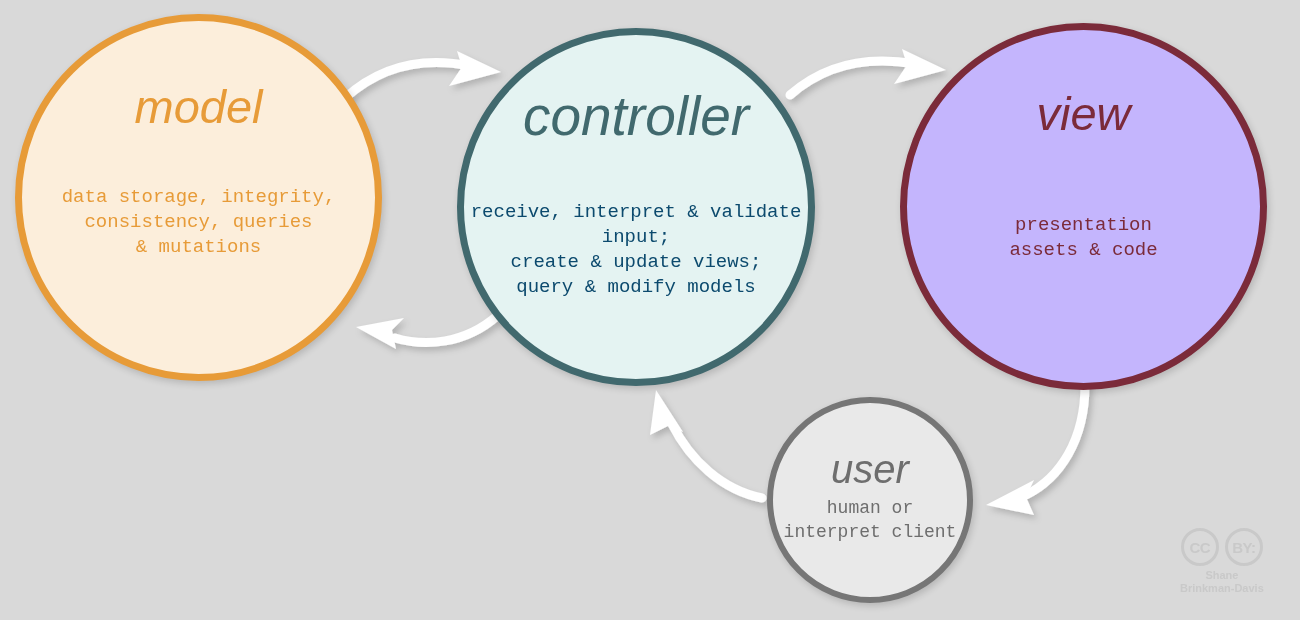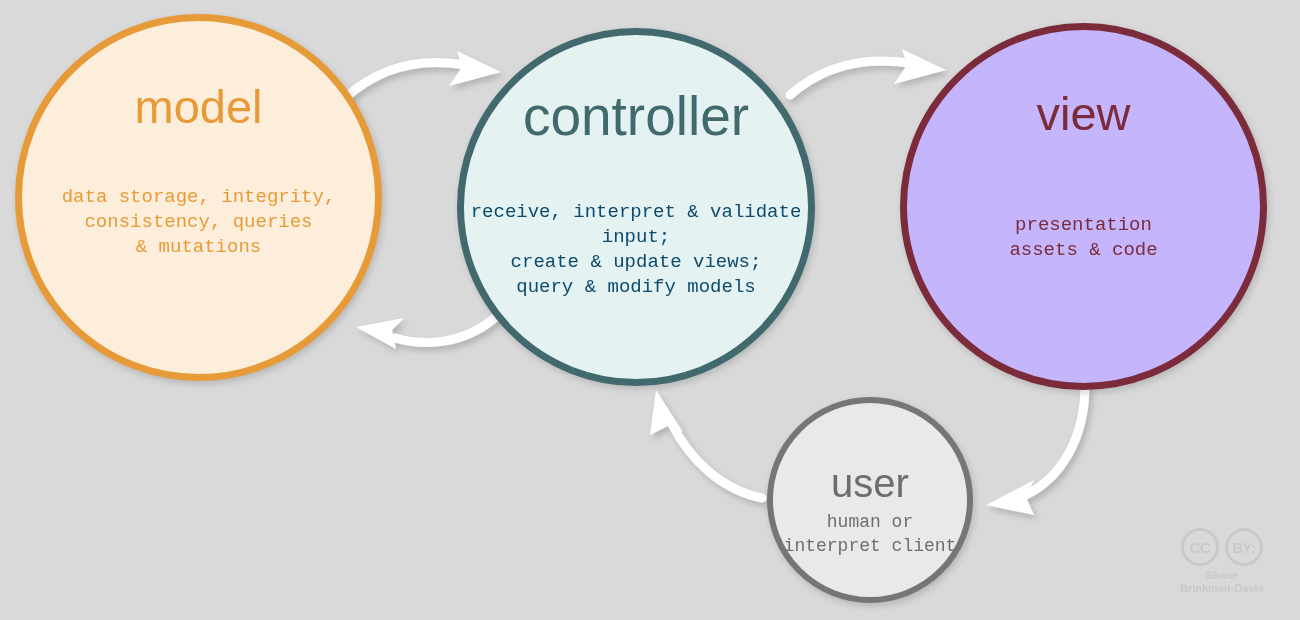--- a/index.html
+++ b/index.html
@@ -29,20 +29,21 @@
     display: flex;
     flex-direction: column;
     align-items: center;
     z-index: 2;
     box-shadow: 2px 3px 7px rgba(0,0,0,0.16);
   }
   .node-title {
     font-weight: 400;
     line-height: 1;
     white-space: nowrap;
+    font-style: italic;
   }
   .node-desc {
     text-align: center;
     line-height: 1.32;
     white-space: pre-line;
     font-family: Liberation Mono, monospace;
   }
 
   
   #node-model {
@@ -99,21 +100,21 @@
   }
 
   
   #node-user {
     left: 767px; top: 397px;
     width: 206px; height: 206px;
     background: #e9e9e9;
     border: 6px solid #767676;
   }
   #node-user .node-title {
-    margin-top: 60px;
+    margin-top: 46px;
     font-size: 40px;
     color: #6e6e6e;
   }
   #node-user .node-desc {
     margin-top: 8px;
     font-size: 18px;
     color: #6e6e6e;
   }
 
   

